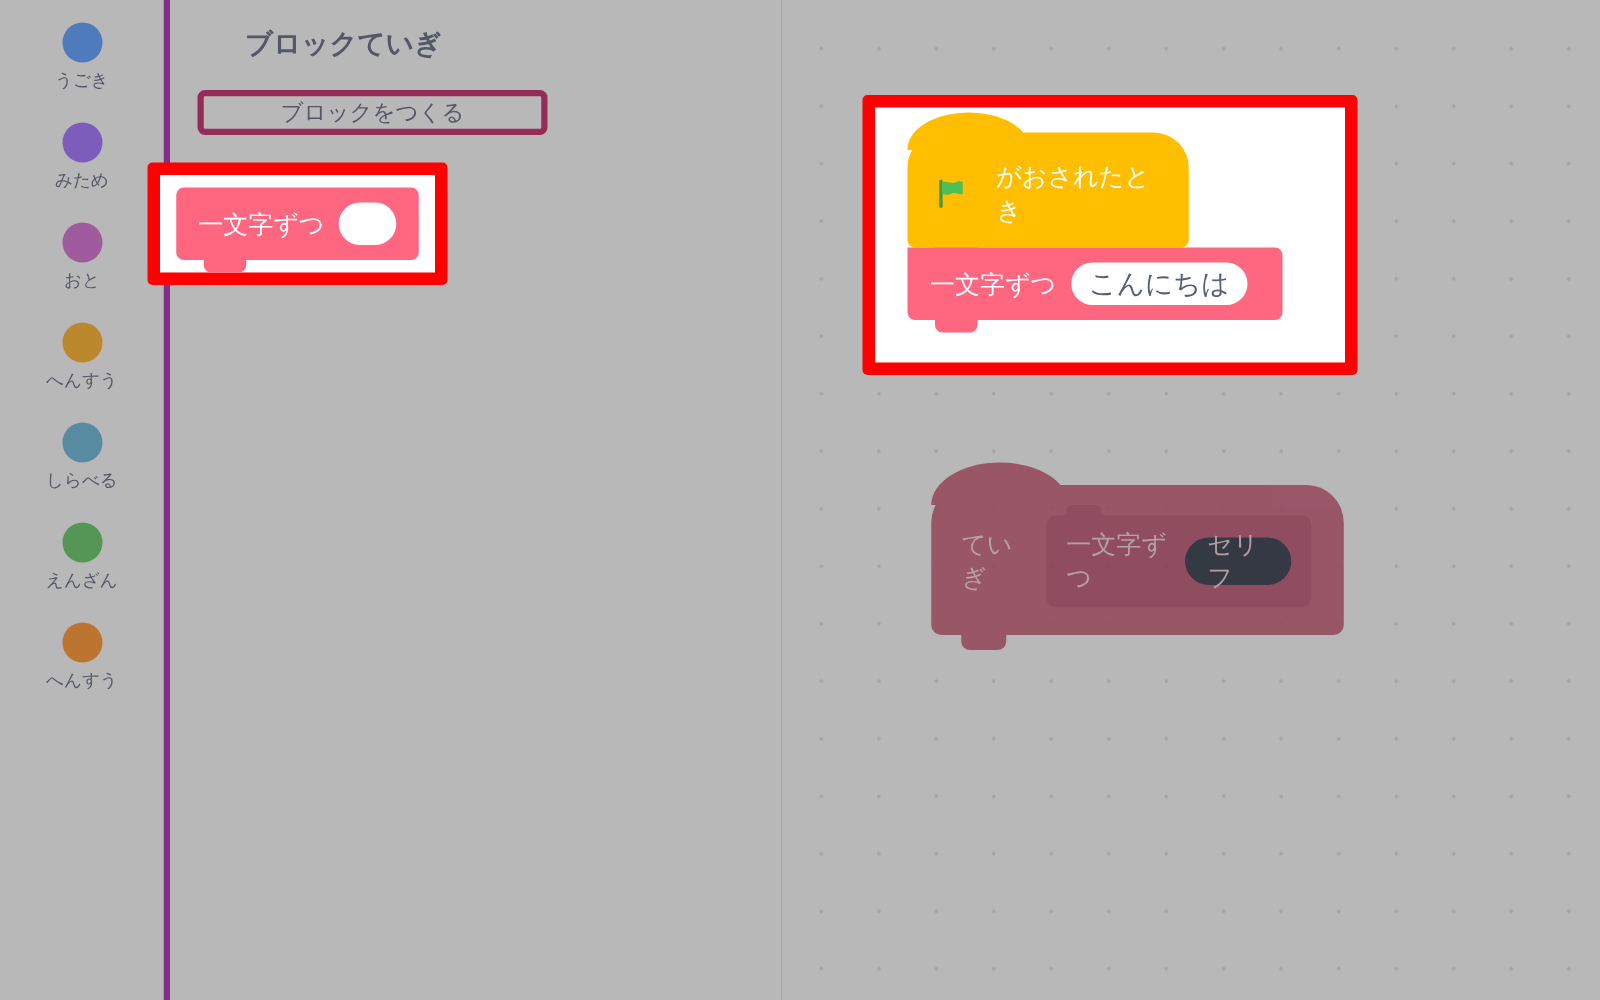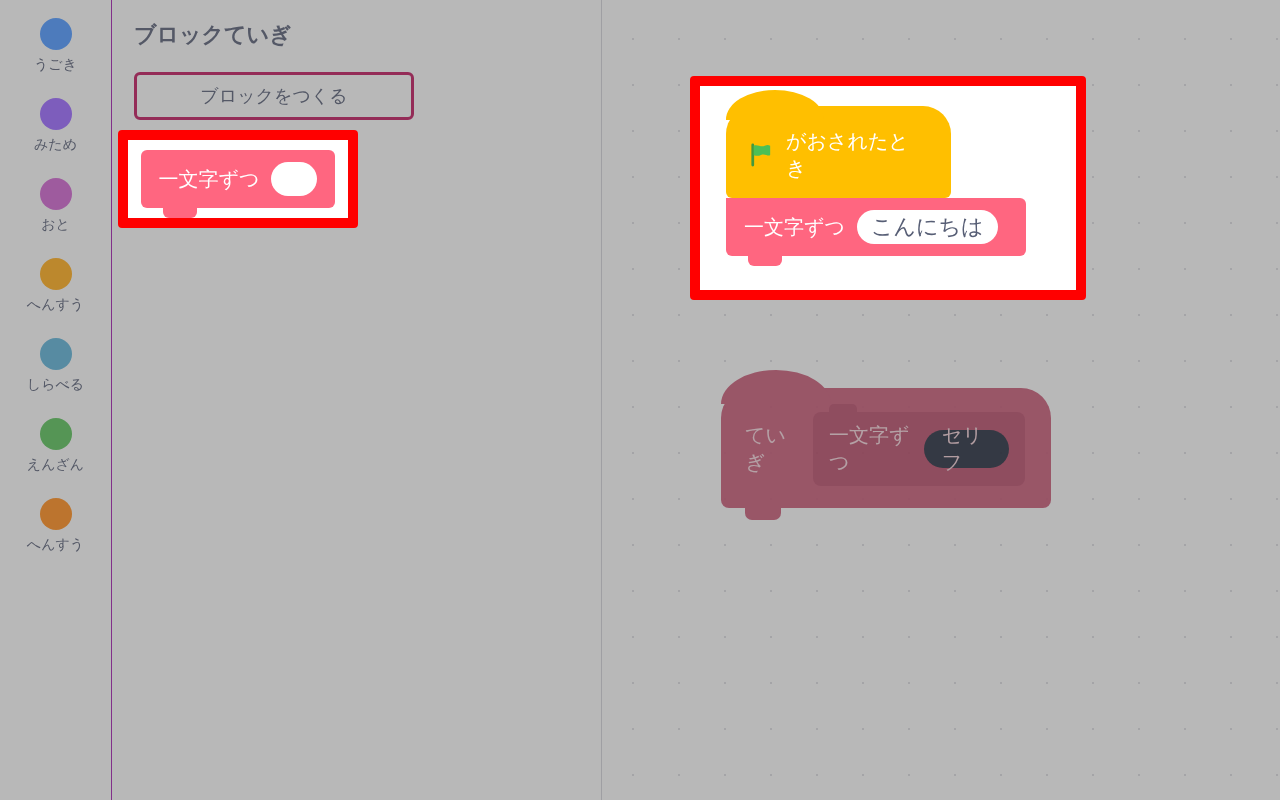--- a/index.html
+++ b/index.html
@@ -12,23 +12,23 @@
     position: relative;
   }
   .app {
     display: flex;
     width: 100%;
     height: 100%;
     background: #f9f9f9;
   }
   
   .cat-strip {
-    width: 112px;
+    width: 136px;
     height: 100%;
-    border-right: 1px solid #a21caf;
+    border-right: 5px solid #a21caf;
     padding-top: 8px;
     background: #f9f9f9;
   }
   .cat-item {
     display: flex;
     flex-direction: column;
     align-items: center;
     padding: 10px 0 14px 0;
     cursor: pointer;
   }
@@ -49,25 +49,26 @@
     border-right: 1px solid #d1d1d7;
     padding: 20px 22px;
     background: #f9f9f9;
     position: relative;
   }
   .palette-title {
     font-size: 22px;
     font-weight: 700;
     color: #575e75;
     margin-bottom: 22px;
+    margin-left: 38px;
   }
   .make-block-btn {
     width: 280px;
-    height: 48px;
-    border: 3px solid #be185d;
+    height: 36px;
+    border: 5px solid #be185d;
     border-radius: 6px;
     background: transparent;
     color: #575e75;
     font-size: 18px;
     cursor: pointer;
   }
   
   .hl-pal {
     position: absolute;
     left: 118px;
@@ -143,21 +144,21 @@
     position: relative;
     background: #ffbf00;
     color: #fff;
     font-size: 20px;
     border-radius: 6px;
     border-top-left-radius: 28px;
     border-top-right-radius: 28px;
     padding: 22px 26px 16px 24px;
     display: inline-flex;
     align-items: center;
-    gap: 14px;
+    gap: 25px;
     width: 225px;
   }
   .hat-cap {
     position: absolute;
     left: 0;
     top: -16px;
     width: 98px;
     height: 30px;
     background: #ffbf00;
     border-top-left-radius: 50px 30px;

